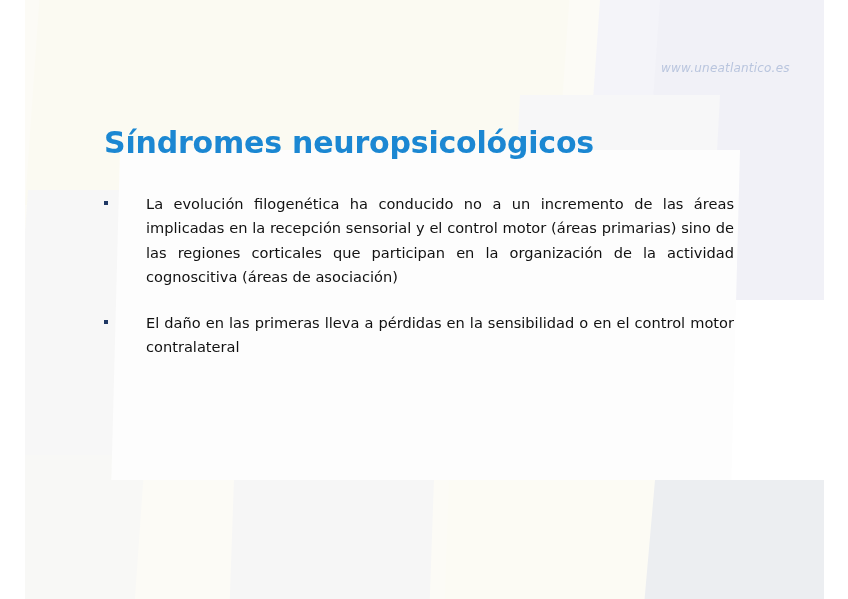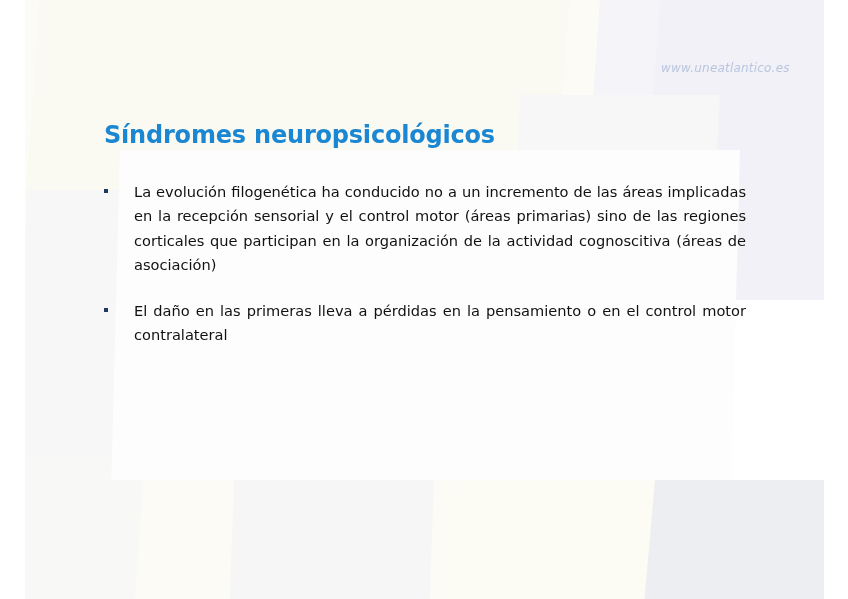--- a/index.html
+++ b/index.html
@@ -147,21 +147,21 @@
     color: #b9c5de;
     white-space: nowrap;
   }
 
   
   .slide-title {
     position: absolute;
     left: 104px;
     top: 105px;
     font-family: "DejaVu Sans", sans-serif;
-    font-size: 24px;
+    font-size: 30px;
     font-weight: bold;
     color: #1b87d2;
     letter-spacing: -0.2px;
     white-space: nowrap;
   }
 
   
   .body-block {
     position: absolute;
     left: 100px;
@@ -181,21 +181,21 @@
     height: 4px;
     background: #1f3864;
   }
   .bullet-text {
     font-family: "DejaVu Sans", sans-serif;
     font-size: 14.6px;
     line-height: 24.3px;
     color: #111111;
     text-align: justify;
     text-justify: inter-word;
-    margin: 4px;
+    margin: 16px;
   }
 </style>
 </head>
 <body>
 
 <div id="slide">
 
   <div class="bg-layer">
     <div class="panel panel-cream-main"></div>
     <div class="panel panel-cream-upper"></div>
@@ -218,19 +218,19 @@
 
   <div class="body-block">
 
     <div class="bullet-row">
       <span class="bullet-marker"></span>
       <p class="bullet-text">La evolución filogenética ha conducido no a un incremento de las áreas implicadas en la recepción sensorial y el control motor (áreas primarias) sino de las regiones corticales que participan en la organización de la actividad cognoscitiva (áreas de asociación)</p>
     </div>
 
     <div class="bullet-row">
       <span class="bullet-marker"></span>
-      <p class="bullet-text">El daño en las primeras lleva a pérdidas en la pensamiento o en el control motor contralateral</p>
+      <p class="bullet-text">El daño en las primeras lleva a pérdidas en la sensibilidad o en el control motor contralateral</p>
     </div>
 
 
   </div>
 
 </div>
 
 </body></html>

